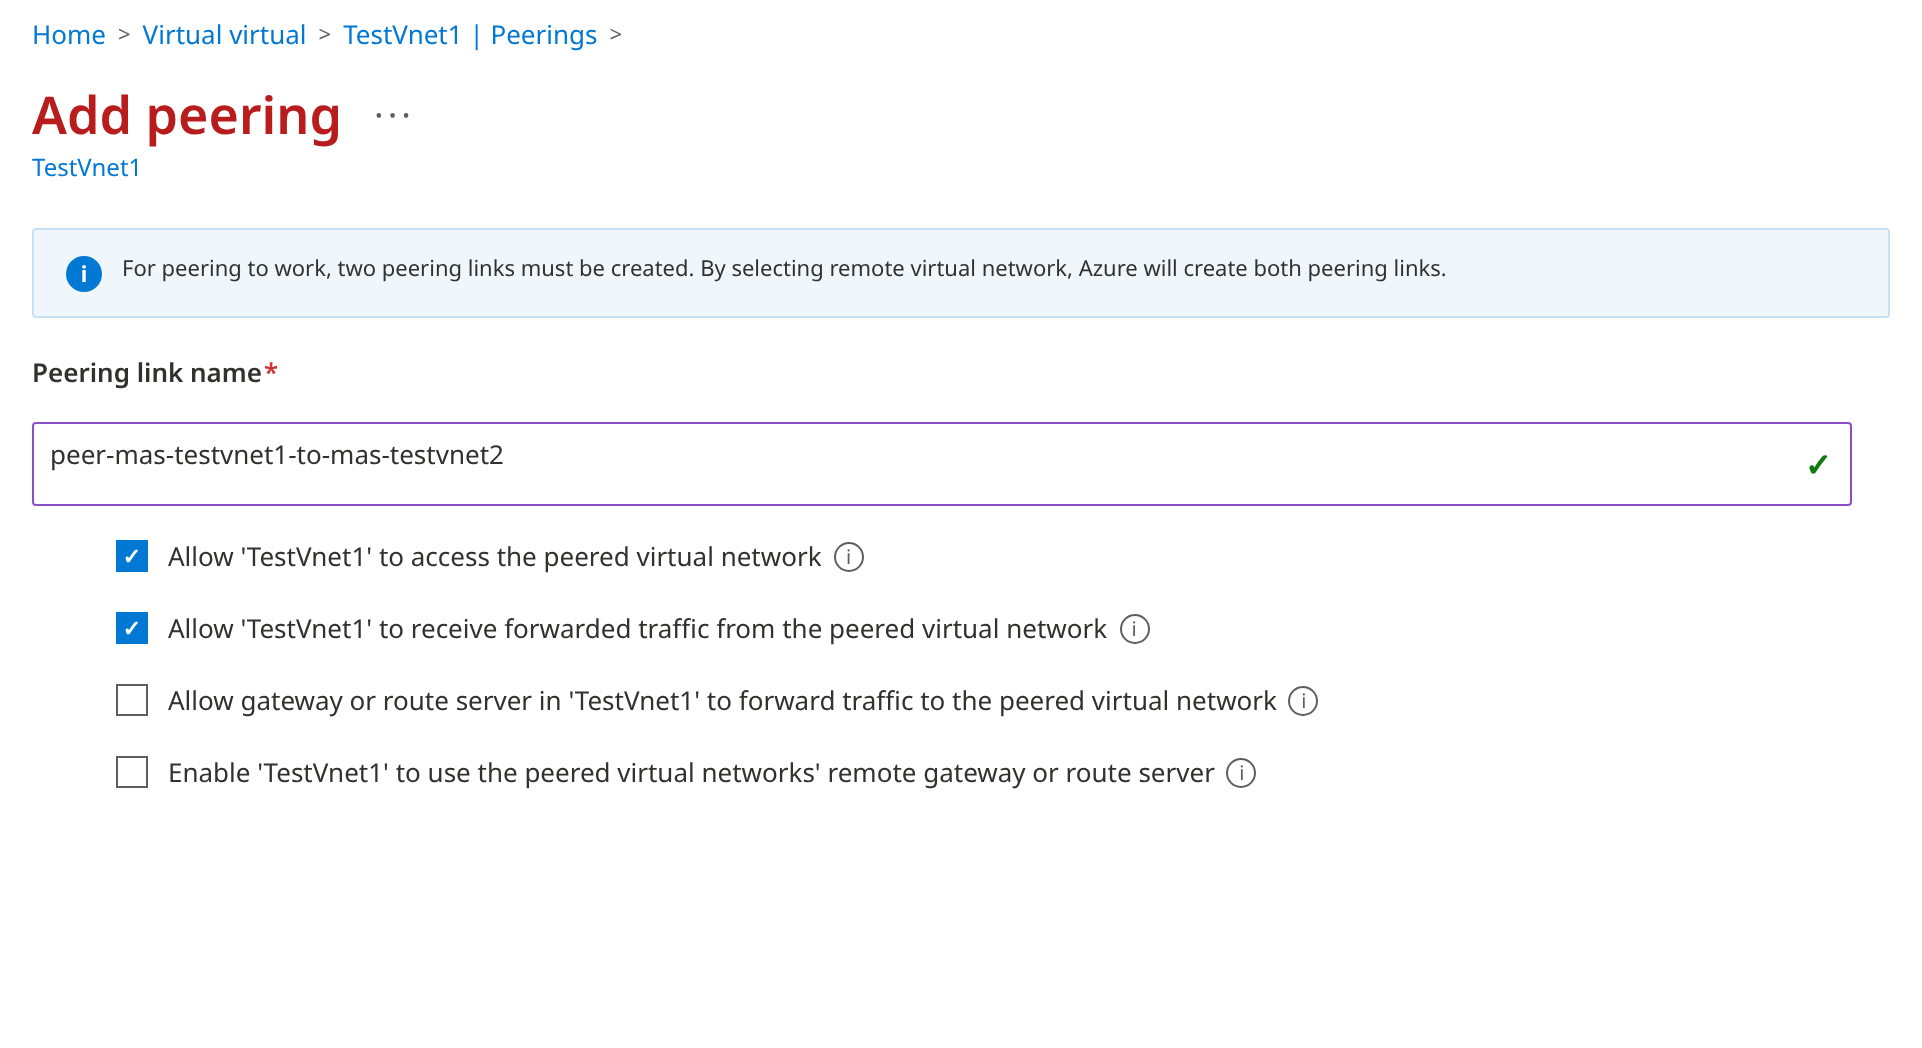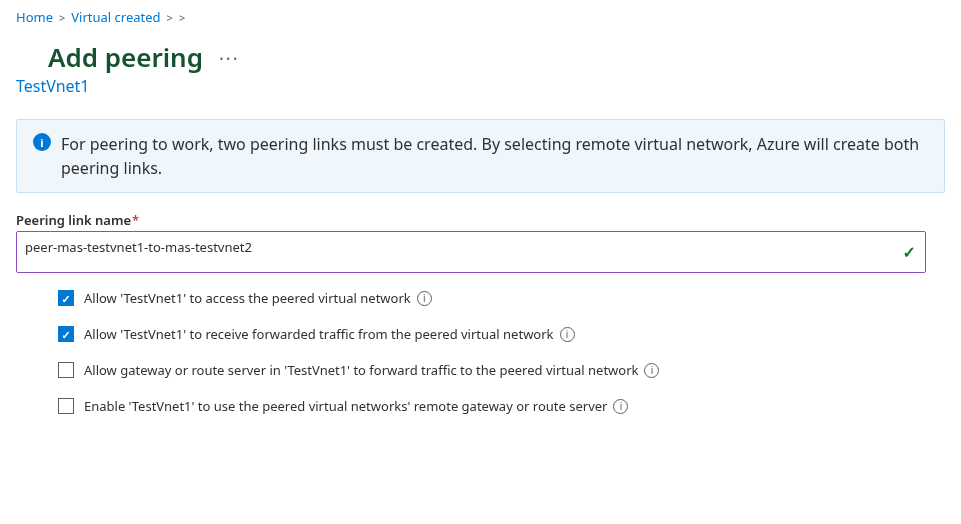--- a/index.html
+++ b/index.html
@@ -33,33 +33,32 @@
       padding: 8px 16px 4px 16px;
     }
     .page-title-row {
       display: flex;
       align-items: center;
       gap: 10px;
     }
     .page-title {
       font-size: 26px;
       font-weight: 600;
-      color: #14532d;
+      color: #b91c1c;
       line-height: 1.2;
-      margin-left: 32px;
     }
     .title-menu-dots {
       font-size: 18px;
       color: #605e5c;
       cursor: pointer;
       padding: 2px 6px;
       letter-spacing: 2px;
     }
     .page-subtitle {
-      font-size: 16px;
+      font-size: 12px;
       color: #0078d4;
       margin-top: 2px;
       cursor: pointer;
     }
 
     .info-banner {
       margin: 18px 16px 18px 16px;
       background: #eff6fc;
       border: 1px solid #c7e0f4;
       border-radius: 2px;
@@ -77,21 +76,21 @@
       display: flex;
       align-items: center;
       justify-content: center;
       flex-shrink: 0;
       color: white;
       font-size: 11px;
       font-weight: 700;
       margin-top: 1px;
     }
     .info-text {
-      font-size: 16px;
+      font-size: 11px;
       color: #323130;
       line-height: 1.5;
     }
 
     .section {
       padding: 0 16px;
       max-width: 950px;
     }
     .section-title {
       font-size: 14px;
@@ -100,21 +99,21 @@
       margin-bottom: 12px;
     }
 
     .form-field {
       margin-bottom: 16px;
     }
     .field-label {
       font-size: 13px;
       font-weight: 600;
       color: #323130;
-      margin-bottom: 2px;
+      margin-bottom: 16px;
       display: flex;
       align-items: center;
       gap: 0;
     }
     .required-star {
       color: #d13438;
       margin-left: 1px;
     }
     .field-input-wrapper {
       position: relative;
@@ -191,22 +190,23 @@
       font-size: 11px;
       font-weight: 700;
     }
   </style>
 </head>
 <body>
 
 <nav class="breadcrumb">
   <a class="breadcrumb-item">Home</a>
   <span class="breadcrumb-separator">&gt;</span>
-  <a class="breadcrumb-item">Virtual created</a>
+  <a class="breadcrumb-item">Virtual virtual</a>
   <span class="breadcrumb-separator">&gt;</span>
+  <a class="breadcrumb-item">TestVnet1 | Peerings</a>
   <span class="breadcrumb-separator">&gt;</span>
 </nav>
 
 <div class="page-header">
   <div class="page-title-row">
     <h1 class="page-title">Add peering</h1>
     <span class="title-menu-dots">···</span>
   </div>
   <div class="page-subtitle">TestVnet1</div>
 </div>

